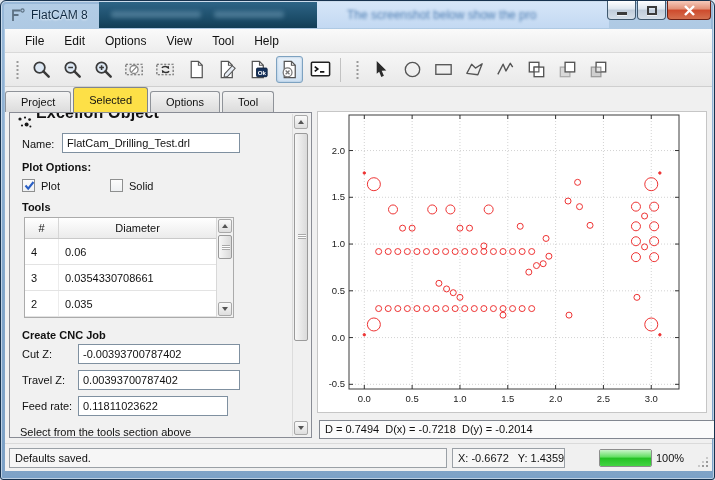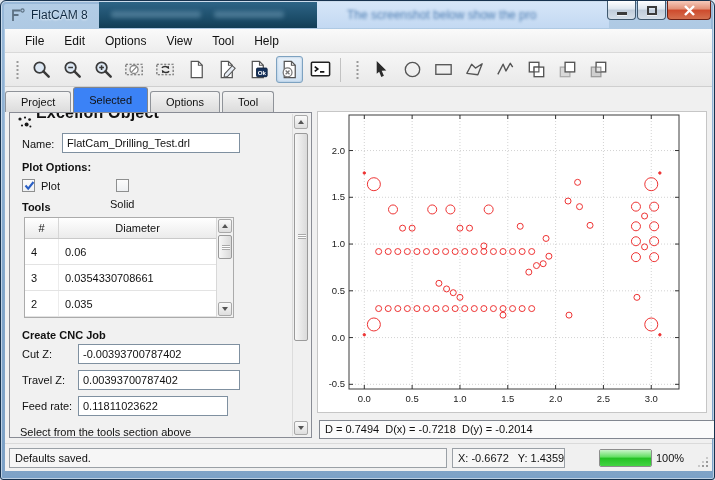--- a/index.html
+++ b/index.html
@@ -29,21 +29,21 @@
   .toolbar{position:absolute;left:0;top:24px;width:707px;height:34px;background:linear-gradient(#f6f6f6,#e9e9e9);border-bottom:1px solid #cfcfcf;display:flex;align-items:center;}
   .tb-handle{width:5px;height:22px;margin:0 6px 0 10px;background-image:radial-gradient(circle at 50% 50%, #9a9a9a 1px, transparent 1.2px);background-size:4px 4px;background-position:center;}
   .tb-sep{width:1px;height:24px;background:#c2c2c2;margin:0 4px;}
   .tb-btn{width:27px;height:27px;margin:0 2px;border:1px solid transparent;border-radius:3px;display:flex;align-items:center;justify-content:center;}
   .tb-btn.pressed{border-color:#7da2c1;background:linear-gradient(#e8f1fa,#d0e3f4);box-shadow:inset 0 0 2px rgba(90,130,170,.5);}
   .tb-btn svg{width:23px;height:23px;}
   
   .tabbar{position:absolute;left:0;top:58px;width:707px;height:25px;display:flex;align-items:flex-end;padding-left:0;}
   .tab{font-size:11px;color:#111;border:1px solid #8f9399;border-bottom:none;border-radius:3px 3px 0 0;
     background:linear-gradient(#f4f4f4,#dcdcdc);padding:4px 15px 4px 15px;margin-right:2px;height:21px;}
-  .tab.active{background:#3b82f6;height:25px;padding-top:6px;position:relative;z-index:3;border-color:#80858c;}
+  .tab.active{background:#fde047;height:25px;padding-top:6px;position:relative;z-index:3;border-color:#80858c;}
   
   .pane{position:absolute;left:4px;top:83px;width:303px;height:326px;border:1px solid #898c95;background:#f1f1f1;z-index:2;}
   .obj-icon{position:absolute;left:7px;top:2px;width:16px;height:16px;}
   .heading-clip{position:absolute;left:26px;top:0;width:230px;height:13px;overflow:hidden;}
   .heading-clip span{display:block;margin-top:-9px;font-size:16px;font-weight:bold;color:#111;letter-spacing:.2px;}
   .plabel{position:absolute;font-size:11px;color:#111;}
   .pbold{font-weight:bold;}
   .tinput{position:absolute;height:20px;border:1px solid #7f90a0;background:#fff;font-family:"Liberation Sans",sans-serif;font-size:11px;padding:0 4px;color:#111;}
   .cbrow{position:absolute;display:flex;align-items:center;gap:6px;}
   .cbbox{width:13px;height:13px;border:1px solid #8e8f8f;background:linear-gradient(#fcfcfc,#eef0f2);position:relative;}
@@ -340,21 +340,21 @@
       <span class="plabel pbold" style="left:12px;top:48px;">Plot Options:</span>
 
       <div class="cbrow" style="left:12px;top:66px;">
         <span class="cbbox checked" id="cb-plot">
           <svg width="13" height="13" viewBox="0 0 13 13">
               <path d="M2.5,6.5 L5.2,9.6 L10.5,3" fill="none" stroke="#2a5fc4" stroke-width="2.1"></path>
             </svg>
         </span>
         <span class="cblabel">Plot</span>
       </div>
-      <div class="cbrow" style="left:100px;top:66px;flex-direction:column;">
+      <div class="cbrow" style="left:100px;top:66px;">
         <span class="cbbox" id="cb-solid">
           
         </span>
         <span class="cblabel">Solid</span>
       </div>
 
       <span class="plabel pbold" style="left:12px;top:88px;">Tools</span>
 
       <div class="ttable">
         <div class="tmain" id="tools-table-main">

